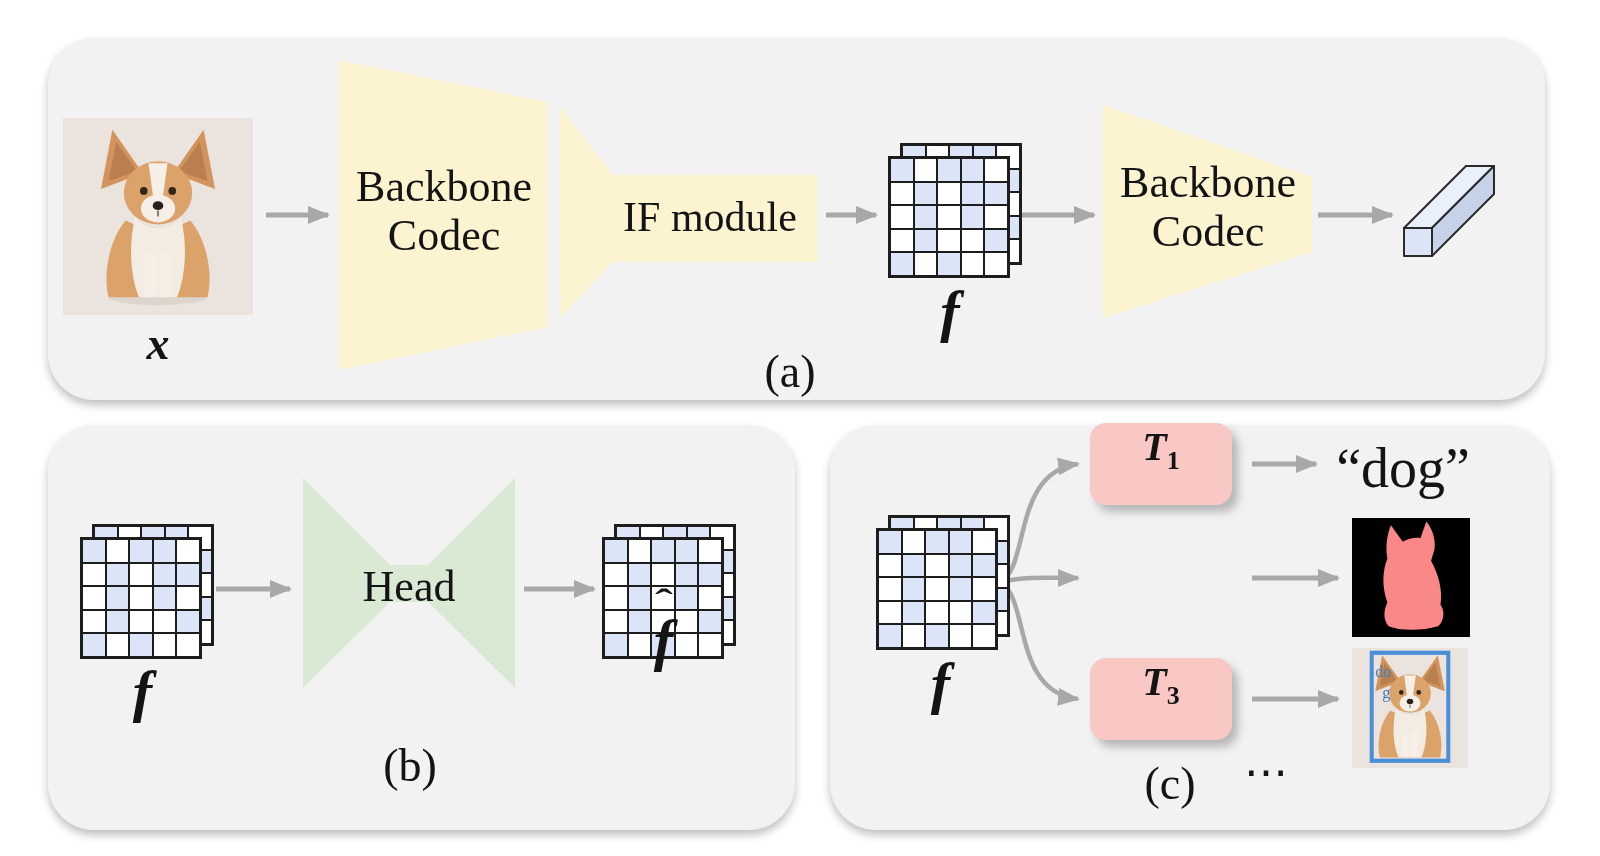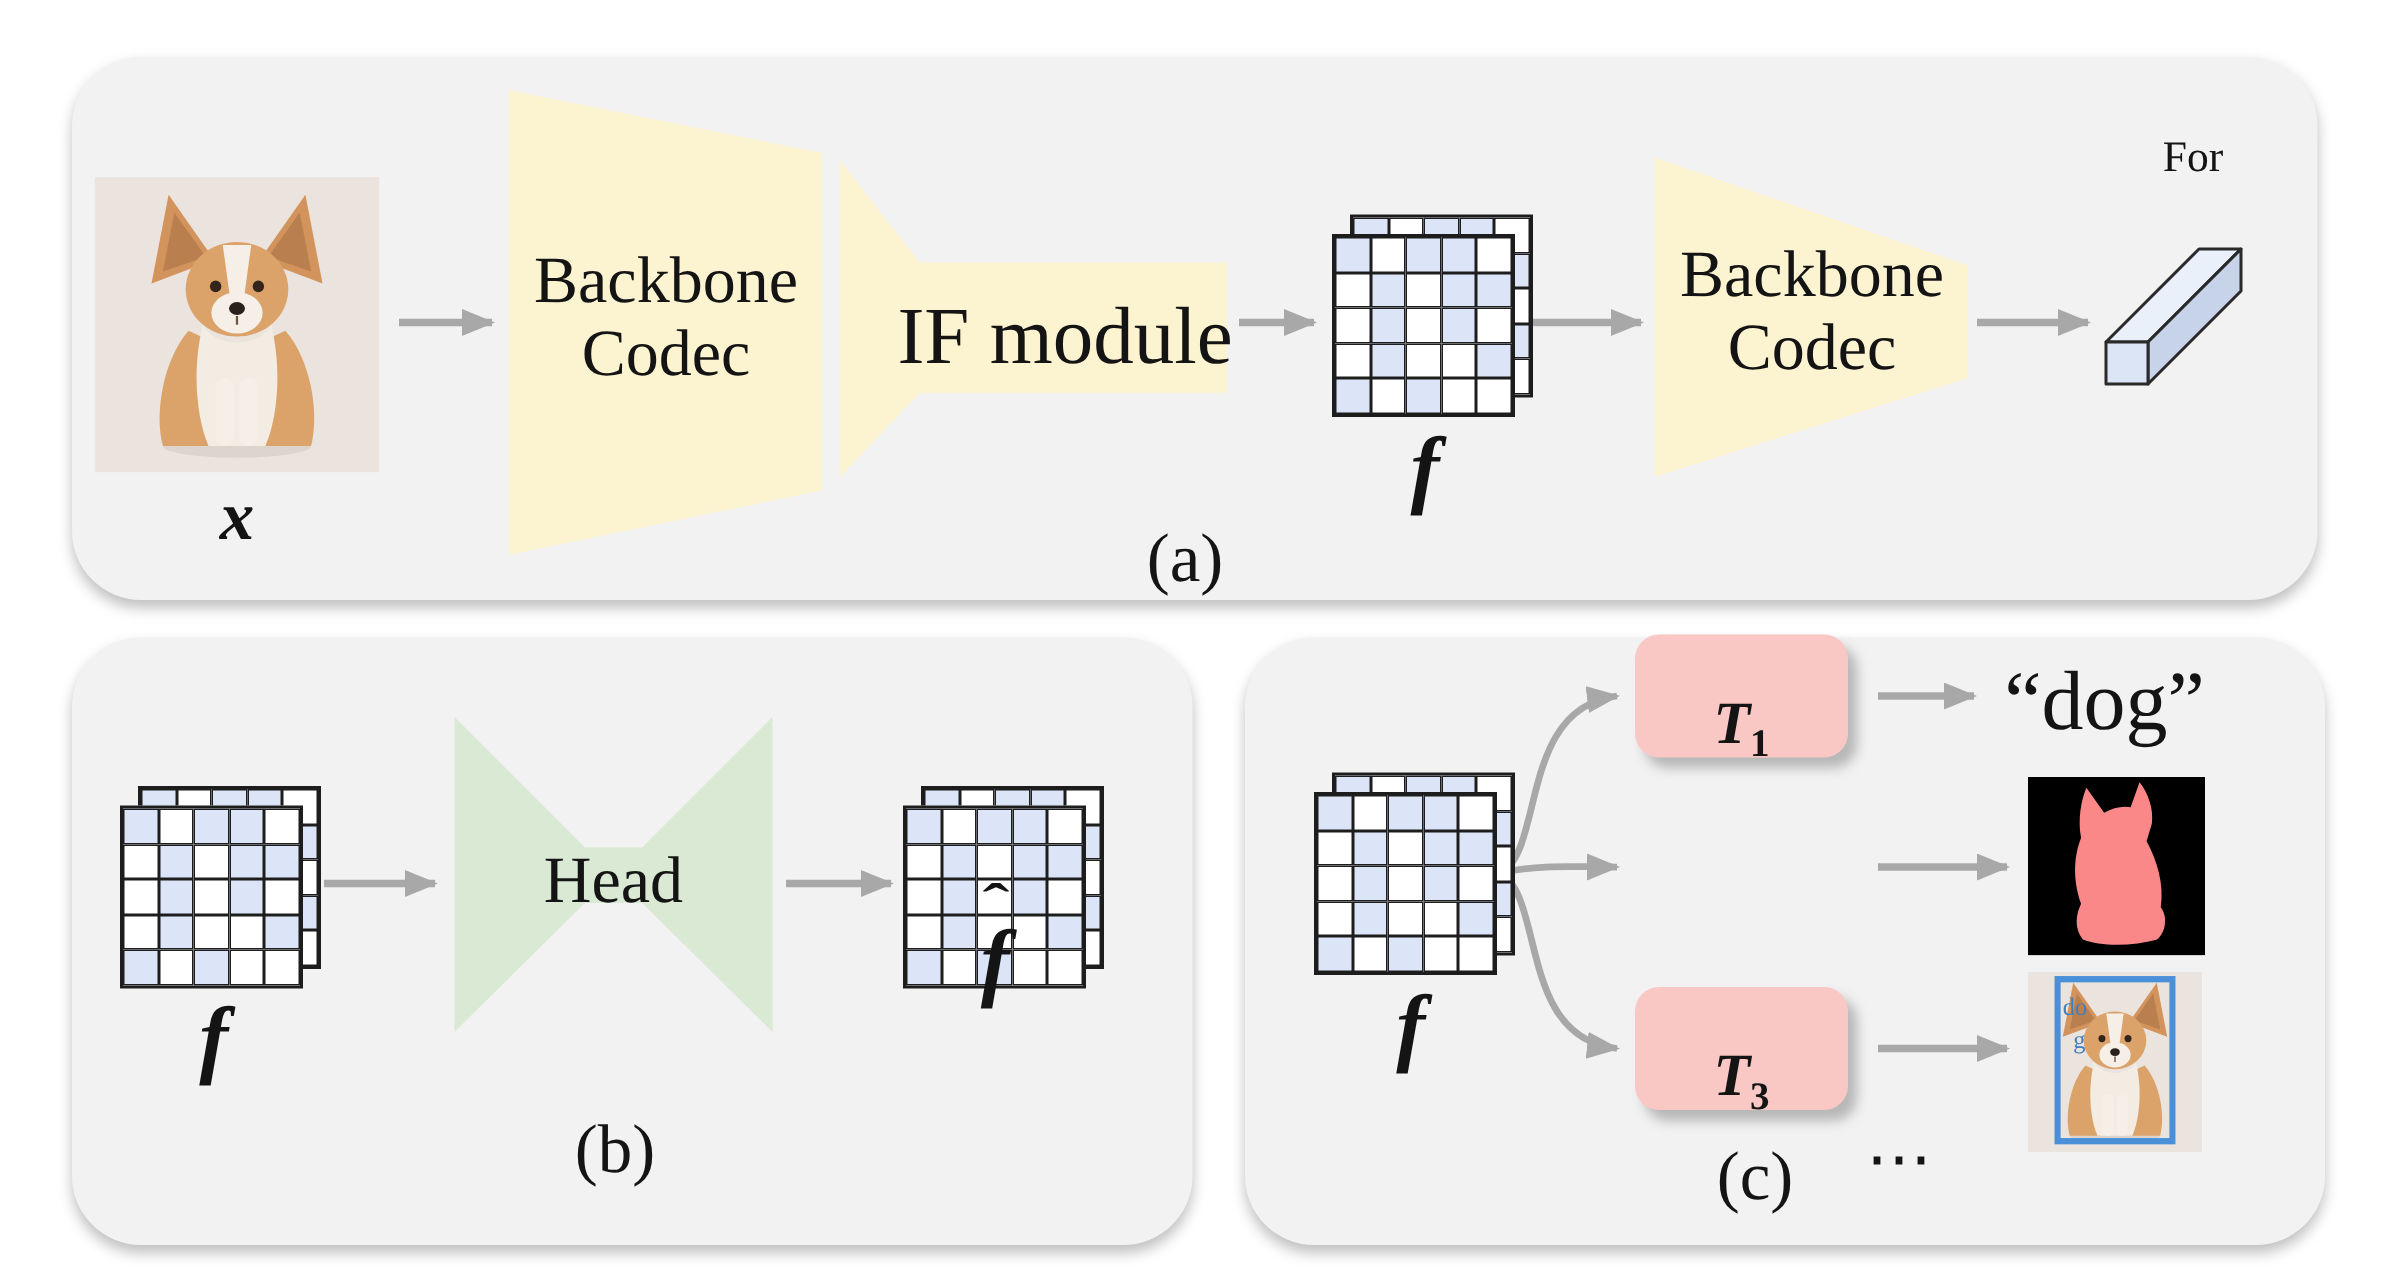--- a/index.html
+++ b/index.html
@@ -11,32 +11,32 @@
   #panel-a{left:48px;top:38px;width:1497px;height:362px;}
   #panel-b{left:48px;top:425px;width:747px;height:405px;}
   #panel-c{left:830px;top:425px;width:720px;height:405px;}
   svg.overlay{position:absolute;left:0;top:0;pointer-events:none;}
   .yellow{fill:var(--module-yellow,#fcf3d1);}
   .green{fill:var(--codec-green,#d9e9d4);}
   .arrow{stroke:var(--arrow-gray,#a8a8a8);stroke-width:5;fill:none;}
   .curve{stroke:var(--arrow-gray,#a8a8a8);stroke-width:4.5;fill:none;}
   .label{position:absolute;text-align:center;line-height:1.12;}
   .module-text{font-size:44px;}
-  .if-text{font-size:54px;}
+  .if-text{font-size:42px;}
   .codec-text{font-size:44px;}
   .math{font-style:italic;font-weight:bold;}
   .x-label{font-size:46px;}
   .f-label{font-size:58px;}
   .qk-label{font-size:44px;}
   .caption{font-size:46px;font-weight:normal;}
   .loss-note{font-size:29px;line-height:1.1;}
   .dog-word{font-size:56px;}
   .ellipsis{font-size:44px;letter-spacing:2px;}
   .task-box{position:absolute;left:1090px;width:142px;height:82px;border-radius:16px;
-            background:var(--task-pink,#f9c8c5);display:flex;align-items:flex-end;justify-content:center;
+            background:var(--task-pink,#f9c8c5);display:flex;align-items:flex-start;justify-content:center;
             box-shadow:6px 7px 8px rgba(110,110,110,0.45);}
   .tlabel{font-style:italic;font-weight:600;font-size:40px;}
   .tlabel sub{font-style:normal;font-size:26px;font-weight:600;line-height:0;}
   .fmap{position:absolute;width:134px;height:135px;}
   .flayer{position:absolute;width:122px;height:122px;display:grid;
           grid-template-columns:repeat(5,1fr);grid-template-rows:repeat(5,1fr);
           border:2.5px solid #1d1d1d;background:#fff;box-sizing:border-box;}
   .flayer.back{left:12px;top:0;}
   .flayer.front{left:0;top:13px;}
   .flayer .cell{border:1.2px solid #1d1d1d;box-sizing:border-box;}
@@ -188,21 +188,20 @@
       </div>
   </div>
   <div class="label math f-label" style="left:900px;top:280px;width:100px">f</div>
 
   <div class="label module-text" style="left:1097px;top:158px;width:222px">
     <div>Backbone</div>
     <div>Codec</div>
   </div>
 
   <div class="label loss-note" style="left:1352px;top:90px;width:220px">
-    <div>For</div>
   </div>
 
   <div class="label caption" style="left:745px;top:346px;width:90px">(a)</div>
 
   <div class="fmap" style="left:80px;top:524px">
     <div class="flayer back">
         <div class="cell b"></div>
         <div class="cell w"></div>
         <div class="cell b"></div>
         <div class="cell b"></div>

